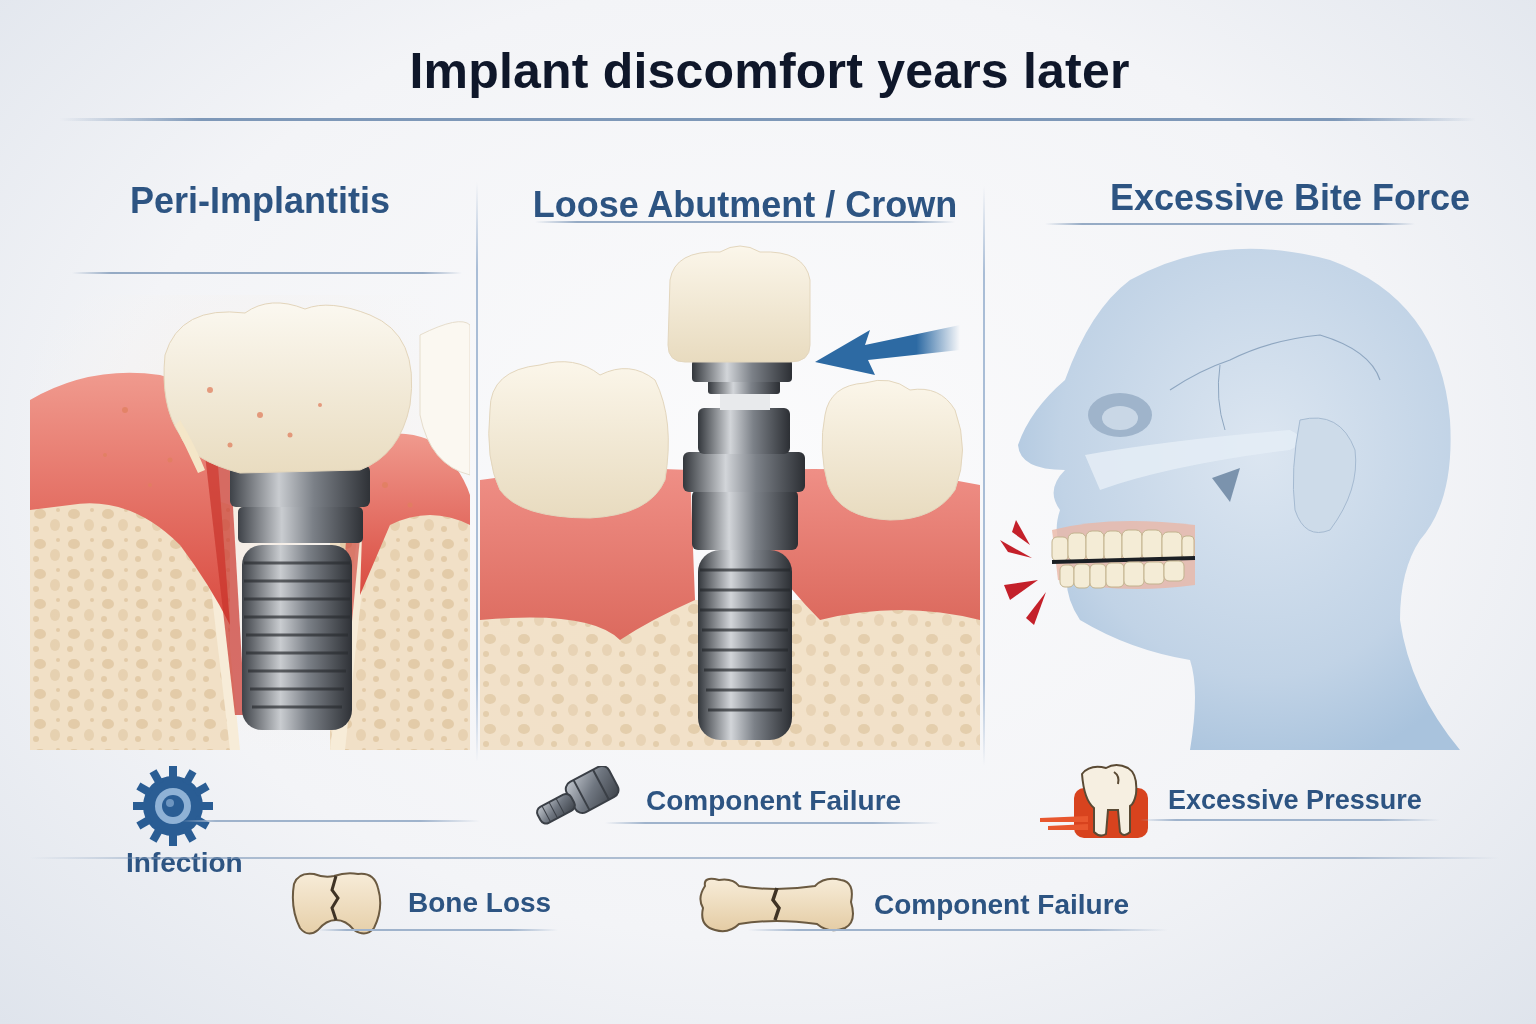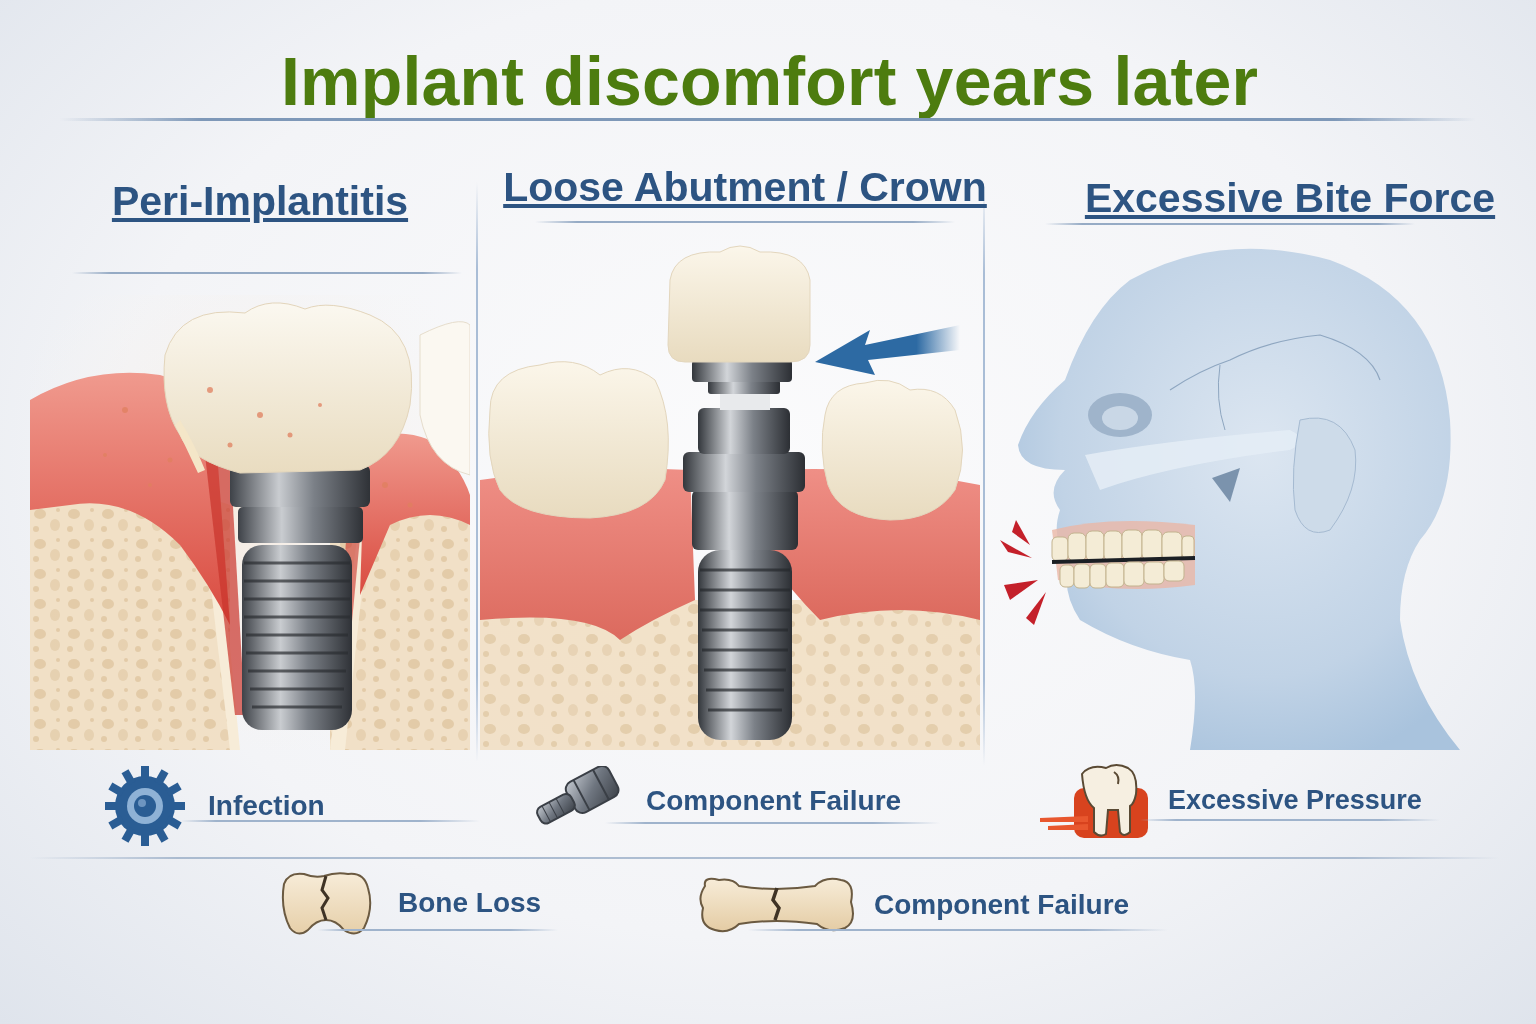--- a/index.html
+++ b/index.html
@@ -5,34 +5,34 @@
   * { box-sizing: border-box; margin: 0; padding: 0; }
   html, body { width: 1536px; height: 1024px; overflow: hidden; }
   body {
     font-family: "Liberation Sans", "DejaVu Sans", sans-serif;
     background: radial-gradient(ellipse at 50% 45%, #fbfbfc 0%, #f3f4f7 60%, #dfe4ec 100%);
     position: relative;
     color: #2a4f7a;
   }
   .title {
     position: absolute; left: 3px; right: 0; top: 42px;
-    text-align: center; font-size: 68px; font-weight: bold; color: #4d7c0f;
+    text-align: center; font-size: 50px; font-weight: bold; color: #0f172a;
     letter-spacing: 0.2px;
   }
   .hrule {
     position: absolute; height: 3px;
     background: linear-gradient(90deg, rgba(110,140,175,0) 0%, #7e98b8 10%, #7e98b8 90%, rgba(110,140,175,0) 100%);
   }
   .vrule {
     position: absolute; width: 2px;
     background: linear-gradient(180deg, rgba(150,175,205,0) 0%, #a9bdd6 15%, #a9bdd6 85%, rgba(150,175,205,0) 100%);
   }
   .panel-heading {
     position: absolute; text-align: center; font-weight: bold; color: #2d5482;
-    font-size: 41px; line-height: 42px; text-decoration: underline;
+    font-size: 36px; line-height: 42px;
   }
   .illus { position: absolute; }
   .label-row { position: absolute; display: flex; align-items: center; }
   .label-text { font-size: 28px; font-weight: bold; color: #2d5482; }
   .label-underline {
     position: absolute; height: 2px;
     background: linear-gradient(90deg, rgba(120,150,185,0) 0%, #9fb3cc 12%, #9fb3cc 80%, rgba(120,150,185,0) 100%);
   }
 </style>
 </head>
@@ -122,21 +122,21 @@
           <circle cx="95" cy="115" r="3"></circle>
         <circle cx="140" cy="165" r="2.5"></circle>
           <circle cx="75" cy="160" r="2"></circle>
           <circle cx="355" cy="190" r="3"></circle>
         <circle cx="380" cy="210" r="2.5"></circle>
           <circle cx="120" cy="190" r="2"></circle>
       </g>
     </svg>
   </div>
 
-  <div class="label-row" style="left:104px; top:765px;">
+  <div class="label-row" style="left:104px; top:765px;flex-direction:column;">
     <span style="width:82px; height:82px; display:inline-block;">
       <svg width="82" height="82" viewBox="0 0 82 82">
         <g transform="translate(41,41)">
           <circle r="30" fill="#2a5d94"></circle>
           <g fill="#2a5d94">
             <rect x="-4" y="-40" width="8" height="14" transform="rotate(0)"></rect>
             <rect x="-4" y="-40" width="8" height="14" transform="rotate(30)"></rect>
             <rect x="-4" y="-40" width="8" height="14" transform="rotate(60)"></rect>
             <rect x="-4" y="-40" width="8" height="14" transform="rotate(90)"></rect>
             <rect x="-4" y="-40" width="8" height="14" transform="rotate(120)"></rect>
@@ -153,21 +153,21 @@
           <circle cx="-3" cy="-3" r="4" fill="#6d95c0"></circle>
         </g>
       </svg>
     </span>
     <span class="label-text" style="margin-left:22px;">Infection</span>
   </div>
   <div class="label-underline" style="left:180px; width:300px; top:820px;"></div>
 </div>
 
 <div>
-  <div class="panel-heading" style="left:500px; width:490px; top:166px;">
+  <div class="panel-heading" style="left:500px; width:490px; top:184px;">
     <div>Loose Abutment / Crown</div>
   </div>
   <div class="hrule" style="left:535px; width:420px; top:221px; height:2px; opacity:0.8;"></div>
 
   <div class="illus" style="left:480px; top:240px; width:500px; height:510px;">
     <svg width="500" height="510" viewBox="0 0 500 510">
       <defs>
         <linearGradient id="metal2" x1="0" x2="1">
           <stop offset="0" stop-color="#33373c"></stop>
             <stop offset="0.35" stop-color="#d2d5d9"></stop>
@@ -329,21 +329,21 @@
       </svg>
     </span>
     <span class="label-text" style="margin-left:18px; font-size:27px;">Excessive Pressure</span>
   </div>
   <div class="label-underline" style="left:1140px; width:300px; top:819px;"></div>
 </div>
 
 <div class="hrule" style="left:30px; width:1470px; top:857px; height:2px; opacity:0.6;"></div>
 
 <div>
-  <div class="label-row" style="left:278px; top:868px;text-align:center;">
+  <div class="label-row" style="left:288px; top:868px;text-align:center;">
     <span style="width:108px; height:70px; display:inline-block;">
       <svg width="108" height="70" viewBox="0 0 108 70">
         <defs>
           <linearGradient id="bt" x1="0" x2="0" y1="0" y2="1">
             <stop offset="0" stop-color="#f7ecd8"></stop>
               <stop offset="1" stop-color="#e6cfa9"></stop>
           </linearGradient>
         </defs>
         <path d="M6 16 Q10 4 26 6 Q36 10 46 8 Q58 4 70 6 Q86 4 90 20 Q96 40 86 60 Q78 70 66 62 Q58 52 48 52 Q38 52 30 62 Q20 70 12 60 Q2 40 6 16 Z" fill="url(#bt)" stroke="#6b5a41" stroke-width="2"></path>
         <path d="M48 8 L44 22 L50 30 L44 40 L48 52" stroke="#3f3325" stroke-width="3" fill="none"></path>

